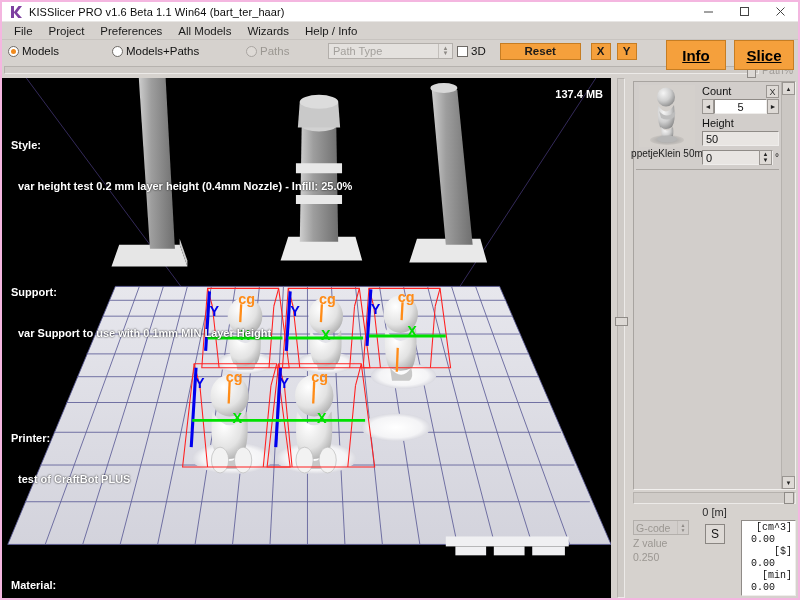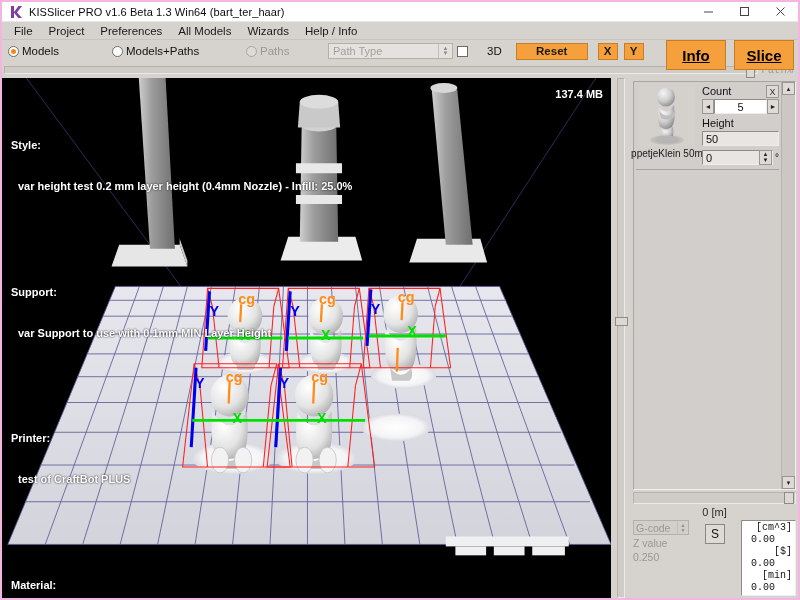--- a/index.html
+++ b/index.html
@@ -90,34 +90,33 @@
   .combo .spin {
     margin-left: auto; width: 14px; height: 14px;
     display: flex; flex-direction: column; align-items: center;
     justify-content: center; border-left: 1px solid #c3bfbb;
   }
   .combo .spin span { font-size: 6px; line-height: 5px; color: #8d8985; }
 
   .chk {
     display: flex; align-items: center; font-size: 11.5px; color: #111;
     margin-left: 4px;
-    gap: 16px;
   }
   .chk .box {
     width: 11px; height: 11px; background: #fff;
     border: 1px solid #6e6a66; margin-right: 3px; flex:0 0 11px;
   }
 
   .btn-or {
     background: #f5a03c; border: 1px solid #c67d23;
     font-size: 11.5px; font-weight: bold; color: #1a1a1a;
     display: flex; align-items: center; justify-content: center;
     height: 17px;
   }
-  #reset { width: 72px; margin-left: 14px; }
+  #reset { width: 81px; margin-left: 14px; }
   #btnx { width: 20px; margin-left: 10px; }
   #btny { width: 20px; margin-left: 6px; }
 
   #bigbtns { margin-left: auto; display: flex; height: 22px; padding-right: 4px; }
   #bigbtns .big {
     background: #f5a03c; border: 1px solid #c67d23;
     width: 60px; height: 30px;
     display: flex; align-items: center; justify-content: center;
     font-size: 15px; font-weight: bold; color: #000;
     margin-left: 8px; position: relative; z-index: 5;
@@ -134,21 +133,21 @@
     background: #cfcbc7;
     border-top: 1px solid #b6b2ae; border-left: 1px solid #b6b2ae;
     border-bottom: 1px solid #eceae8; border-right: 1px solid #eceae8;
   }
   #paththumb {
     position: absolute; right: 2px; top: -3px;
     width: 9px; height: 14px; background: #dcd8d4;
     border: 1px solid #8f8b87;
   }
   #pathlabel {
-    font-size: 10.5px; color: #a09c98; padding: 0 3px; white-space: nowrap; font-family: Liberation Mono, monospace;
+    font-size: 10.5px; color: #a09c98; padding: 0 3px; white-space: nowrap;
   }
 
   
   #middle { flex: 1 1 auto; display: flex; min-height: 0; }
 
   
   #viewport {
     flex: 1 1 auto; position: relative; background: #000;
     overflow: hidden;
   }
@@ -313,21 +312,21 @@
 <body>
 
 <div id="app">
 
   <div id="titlebar">
     <div class="logo">
       <svg width="16" height="16" viewBox="0 0 16 16">
         <path d="M3 2 L6 2 L6 8 L10.5 2 L14 2 L9 8.5 L14 14 L10.3 14 L6 8.8 L6 14 L3 14 Z" fill="#7d3fa0"></path>
       </svg>
     </div>
-    <div class="ttl">KISSlicer PRO v1.6 Beta 1.3 Win64 (bart_ter_haar)</div>
+    <div class="ttl">KISSlicer PRO v1.6 Beta 1.1 Win64 (bart_ter_haar)</div>
     <div id="winbtns">
       <div>
         <svg width="11" height="11" viewBox="0 0 11 11">
             <line x1="1" y1="6" x2="10" y2="6" stroke="#444" stroke-width="1"></line>
           </svg>
       </div>
       <div>
         <svg width="11" height="11" viewBox="0 0 11 11">
             <rect x="1.5" y="1.5" width="8" height="8" fill="none" stroke="#444" stroke-width="1"></rect>
           </svg>

